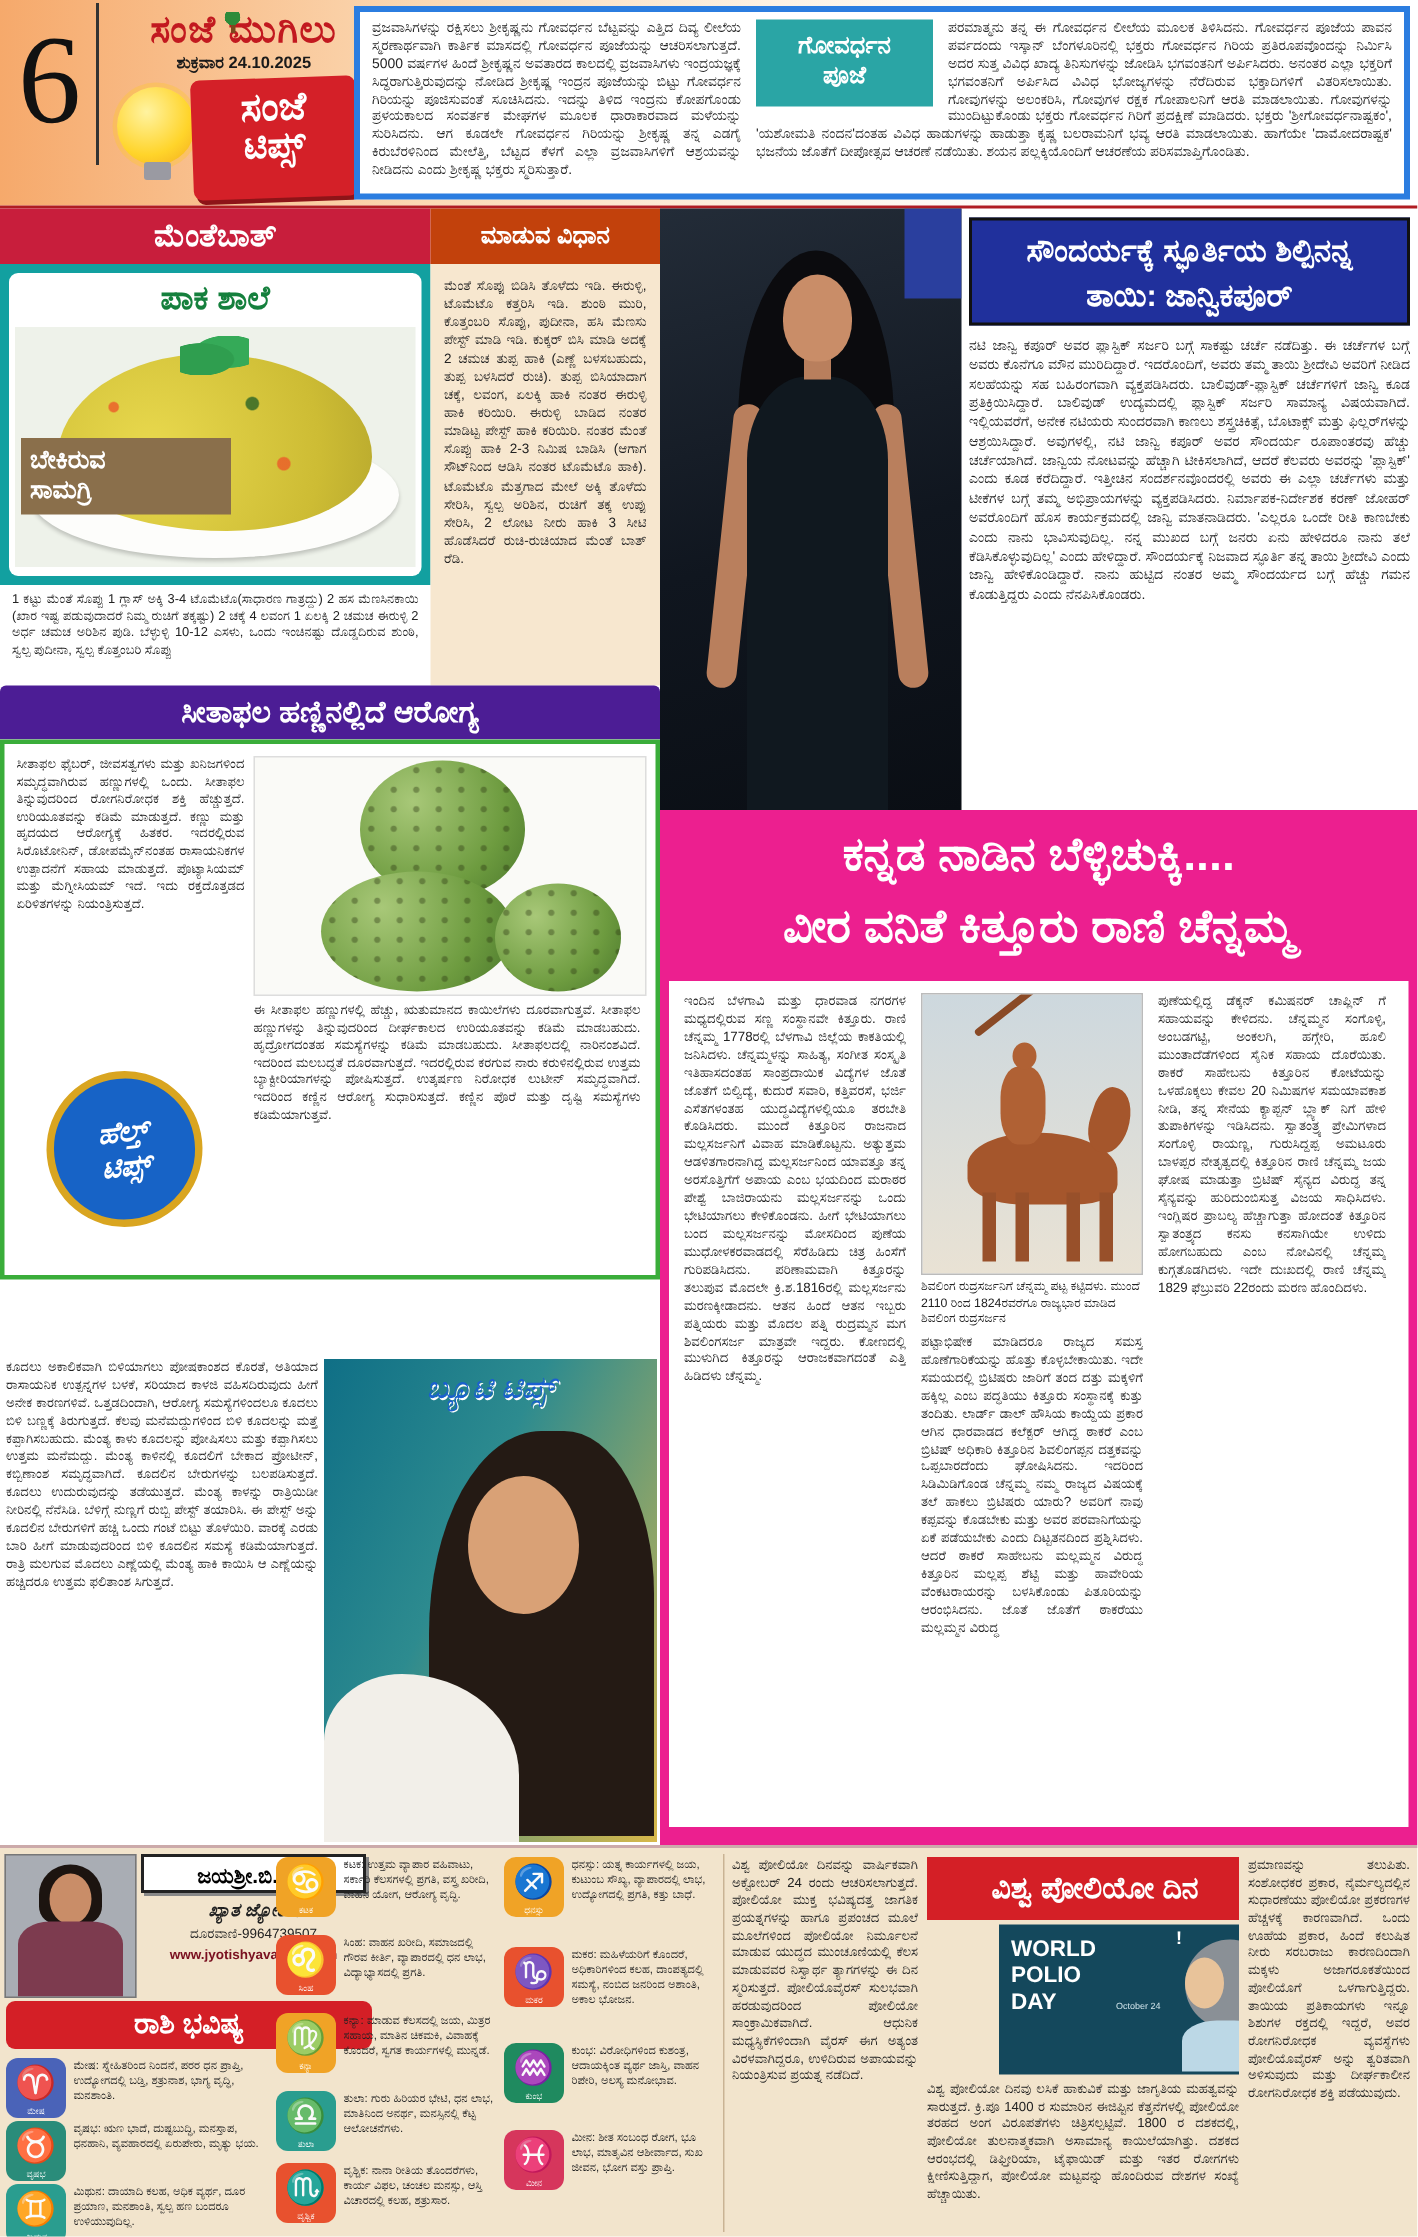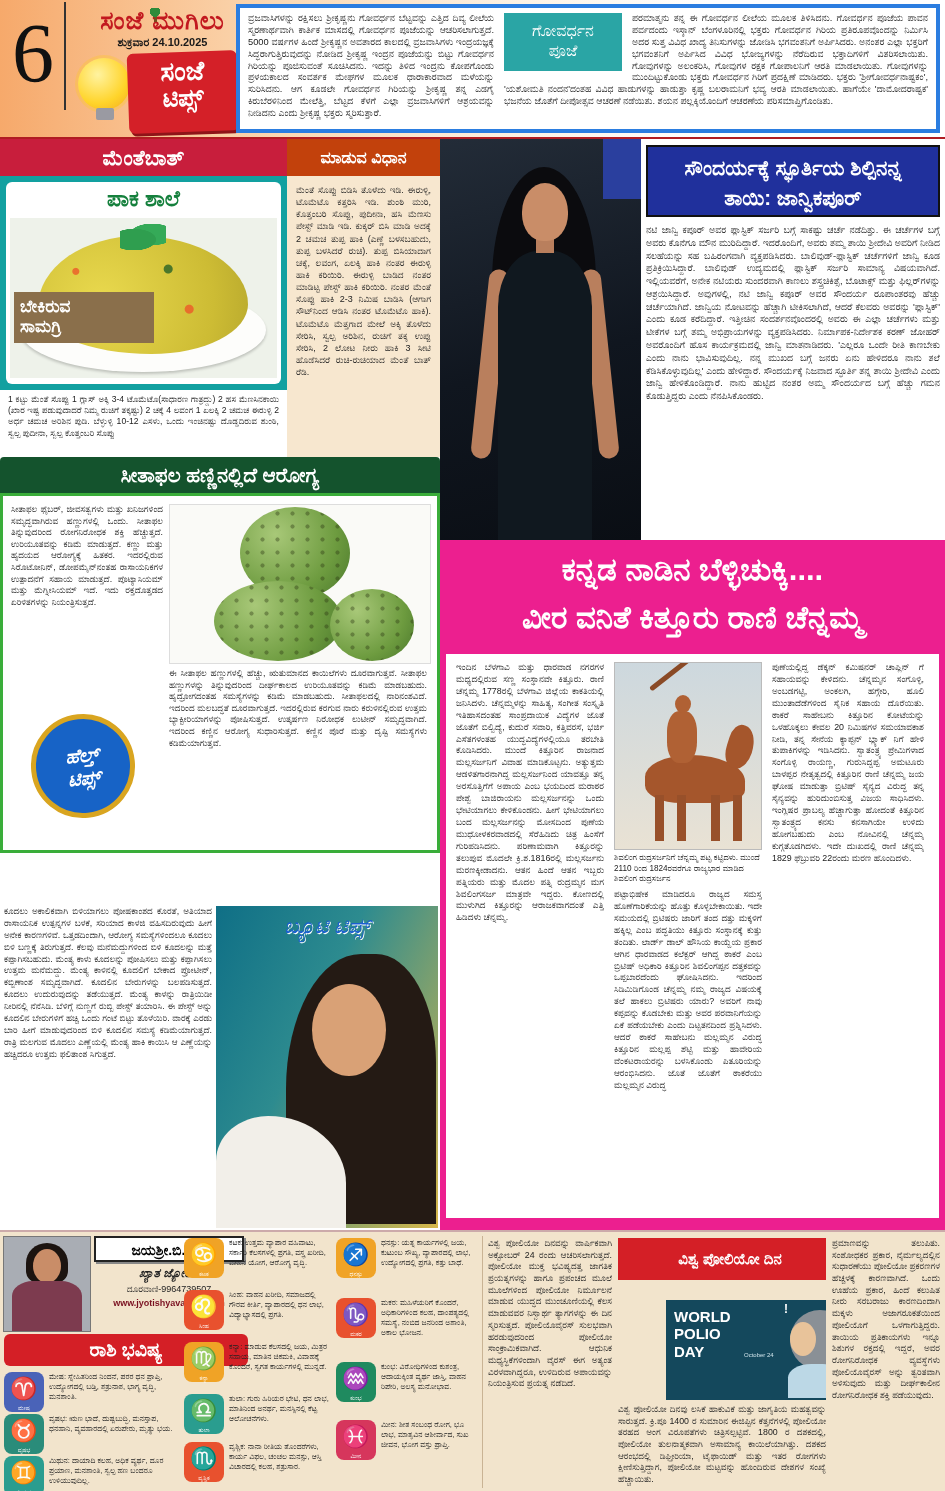--- a/index.html
+++ b/index.html
@@ -18,21 +18,21 @@
   .bulb-base{left:96px;top:108px;width:18px;height:12px;background:#9a9aa2;border-radius:2px;}
   .tips-box{left:128px;top:52px;width:110px;height:74px;background:#d42028;border-radius:6px;transform:rotate(-2deg);box-shadow:2px 3px 0 #8e1418;color:#fff;font-weight:bold;text-align:center;line-height:1.05;padding-top:6px;}
   .tips-box .l1{font-size:26px;}
   .tips-box .l2{font-size:24px;}
 
   
   .gov-box{left:236px;top:4px;width:704px;height:129px;background:#fff;border:4px solid #2b7de0;box-sizing:border-box;padding:5px 8px 4px 8px;font-size:9.3px;line-height:1.28;color:#222;}
   .gov-cols{display:flex;gap:10px;height:100%;}
   .gov-c1{width:246px;flex:none;}
   .gov-c2{flex:1;}
-  .gov-title{float:left;width:118px;height:58px;background:#2aa5a5;color:#fff;font-weight:normal;text-align:center;margin:0 10px 4px 0;padding-top:8px;box-sizing:border-box;font-size:16px;line-height:1.25;}
+  .gov-title{float:left;width:118px;height:58px;background:#2aa5a5;color:#fff;font-weight:bold;text-align:center;margin:0 10px 4px 0;padding-top:8px;box-sizing:border-box;font-size:16px;line-height:1.25;}
 
   
   .ban-red{left:0;top:139px;width:287px;height:37px;background:#c81e3c;color:#fff;font-weight:bold;font-size:21px;text-align:center;line-height:37px;}
   .ban-brown{left:287px;top:139px;width:153px;height:37px;background:#c2410c;color:#fff;font-weight:bold;font-size:16px;text-align:center;line-height:37px;}
   .paaka-panel{left:0;top:176px;width:287px;height:214px;background:#12a0a0;padding:6px;box-sizing:border-box;}
   .paaka-inner{width:100%;height:100%;background:#fff;border-radius:6px;position:relative;overflow:hidden;}
   .paaka-title{position:absolute;left:0;top:4px;width:100%;text-align:center;color:#15803d;font-weight:bold;font-size:22px;}
   .rice-img{position:absolute;left:4px;top:36px;width:267px;height:160px;background:#eef2ea;}
   .plate{position:absolute;left:10px;top:70px;width:246px;height:84px;background:#fdfdfb;border-radius:50%;box-shadow:0 2px 3px rgba(0,0,0,.2);}
   .rice{position:absolute;left:28px;top:18px;width:210px;height:118px;border-radius:48% 52% 46% 54%/60% 58% 42% 40%;background:radial-gradient(circle at 18% 30%,rgba(236,90,40,.8) 3px,transparent 4px),radial-gradient(circle at 72% 62%,rgba(236,90,40,.8) 4px,transparent 5px),radial-gradient(circle at 40% 76%,rgba(60,110,40,.9) 4px,transparent 5px),radial-gradient(circle at 62% 28%,rgba(60,110,40,.9) 4px,transparent 5px),radial-gradient(circle at 30% 55%,#e9d94e,#cdbc34 70%,#b7a82d);}
@@ -47,21 +47,21 @@
   .jp-hair{position:absolute;left:52px;top:28px;width:104px;height:230px;border-radius:50% 50% 40% 40%;background:#0b0b0e;}
   .jp-face{position:absolute;left:82px;top:44px;width:46px;height:58px;border-radius:50% 50% 46% 46%;background:#c98d68;}
   .jp-neck{position:absolute;left:96px;top:98px;width:18px;height:16px;background:#b97f5d;}
   .jp-body{position:absolute;left:58px;top:112px;width:94px;height:290px;border-radius:40px 40px 0 0/56px 56px 0 0;background:#10181f;}
   .jp-arm-l{position:absolute;left:40px;top:130px;width:20px;height:190px;border-radius:10px;background:#b97f5d;transform:rotate(6deg);}
   .jp-arm-r{position:absolute;left:150px;top:130px;width:20px;height:190px;border-radius:10px;background:#b97f5d;transform:rotate(-6deg);}
   .janhvi-banner{left:646px;top:145px;width:294px;height:72px;background:#20309c;border:2px solid #111;color:#fff;font-weight:bold;text-align:center;font-size:20.5px;line-height:1.45;box-sizing:border-box;padding-top:6px;}
   .janhvi-body{left:646px;top:224px;width:294px;height:316px;font-size:9.4px;line-height:1.36;color:#222;overflow:hidden;}
 
   
-  .sita-ban{left:0;top:457px;width:440px;height:36px;background:#14532d;color:#fff;font-weight:bold;font-size:20px;text-align:center;line-height:36px;border-radius:4px 4px 0 0;}
+  .sita-ban{left:0;top:457px;width:440px;height:36px;background:#4c1d95;color:#fff;font-weight:bold;font-size:20px;text-align:center;line-height:36px;border-radius:4px 4px 0 0;}
   .sita-box{left:0;top:493px;width:440px;height:360px;background:#fff;border:3px solid #3aad3a;box-sizing:border-box;}
   .sita-left{position:absolute;left:8px;top:8px;width:152px;height:200px;font-size:8.8px;line-height:1.32;color:#222;overflow:hidden;}
   .apple-img{position:absolute;left:166px;top:8px;width:260px;height:158px;background:#fafaf7;border:1px solid #ddd;overflow:hidden;}
   .apple{border-radius:50%;position:absolute;background:radial-gradient(circle at 32% 30%,#a8c878,#6d9b3f 62%,#49762b);}
   .apple::after{content:"";position:absolute;inset:0;border-radius:50%;background:radial-gradient(circle,rgba(40,50,15,.38) 18%,transparent 24%);background-size:15px 13px;}
   .a1{left:70px;top:2px;width:110px;height:92px;}
   .a2{left:44px;top:76px;width:128px;height:80px;}
   .a3{left:160px;top:84px;width:84px;height:72px;}
   .health-badge{position:absolute;left:28px;top:218px;width:104px;height:104px;border-radius:50%;background:#1763c6;border:5px solid #d9a520;box-sizing:border-box;color:#fff;font-weight:bold;font-style:italic;text-align:center;font-size:19px;line-height:1.2;padding-top:26px;transform:rotate(-6deg);}
   .sita-right{position:absolute;left:166px;top:172px;width:258px;height:176px;font-size:8.8px;line-height:1.32;color:#222;overflow:hidden;}
@@ -108,21 +108,21 @@
   .tile .gl{font-size:22px;line-height:34px;}
   .tile .nm{position:absolute;left:0;bottom:1px;width:100%;font-size:6px;line-height:1;}
   .sign .tx{font-size:7.6px;line-height:1.3;color:#222;}
   .vline{position:absolute;top:4px;height:252px;width:0;border-left:1px solid #c9b394;}
 
   
   .polio-c{position:absolute;top:6px;font-size:8.8px;line-height:1.33;color:#222;overflow:hidden;}
   .pc1{left:488px;width:124px;height:250px;}
   .pc2{left:618px;width:208px;height:250px;}
   .pc3{left:832px;width:108px;height:250px;}
-  .polio-ban{width:224px;height:42px;background:#d41f26;color:#fff;font-weight:bold;font-size:15px;text-align:center;line-height:42px;margin-bottom:20px;}
+  .polio-ban{width:224px;height:42px;background:#d41f26;color:#fff;font-weight:bold;font-size:20px;text-align:center;line-height:42px;margin-bottom:3px;}
   .polio-img{width:176px;height:100px;background:#14485c;position:relative;margin-bottom:4px;overflow:hidden;margin-left:48px;}
   .pi-txt{position:absolute;left:8px;top:8px;color:#fff;font-weight:bold;font-size:15px;line-height:1.15;}
   .pi-date{position:absolute;left:78px;top:52px;color:#cfe3ea;font-size:6px;}
   .pi-head{position:absolute;right:-8px;top:10px;width:60px;height:60px;border-radius:50%;background:#8a9096;}
   .pi-face{position:absolute;right:26px;top:22px;width:26px;height:34px;border-radius:50%;background:#e8c39a;}
   .pi-body{position:absolute;right:-4px;top:64px;width:58px;height:34px;border-radius:40% 40% 0 0;background:#bcd8e6;}
   .pi-mark{position:absolute;right:54px;top:2px;color:#fff;font-weight:bold;font-size:12px;}
 </style>
 </head>
 <body>

